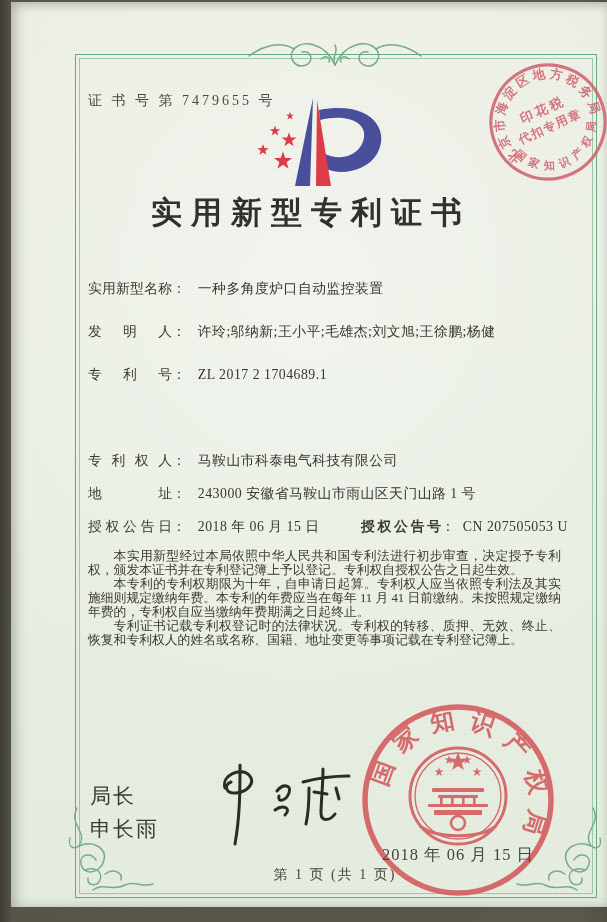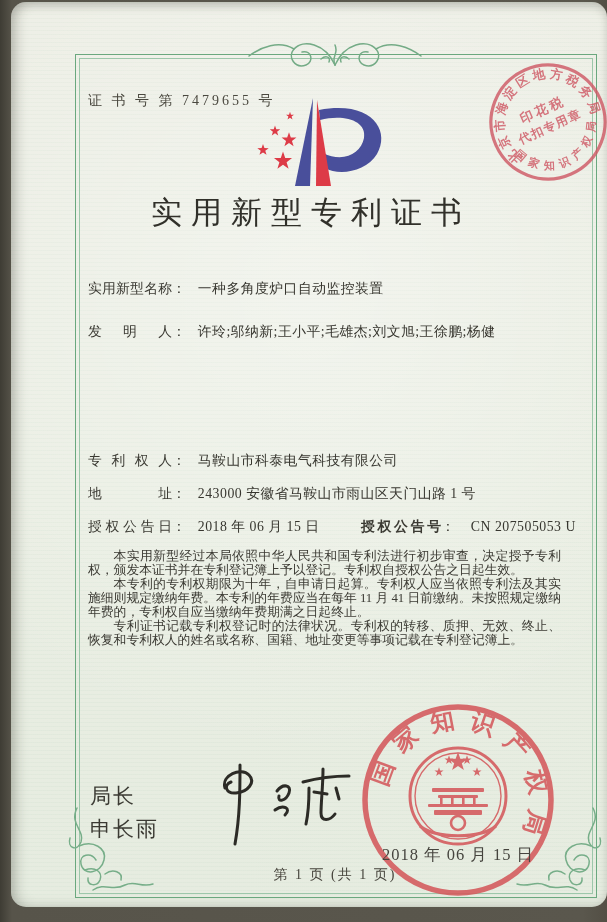--- a/index.html
+++ b/index.html
@@ -13,52 +13,51 @@
     background:linear-gradient(90deg,#3e3c34 0,#57544a 12px,#5a574d 96%,#534f45 100%);
   }
   .paper{
     position:absolute;left:11px;top:2px;width:596px;height:905px;overflow:hidden;
     color:#3b3a33;
     background:
       radial-gradient(120% 80% at 50% 32%, rgba(255,255,255,.38), rgba(255,255,255,0) 65%),
       repeating-linear-gradient(0deg, rgba(120,170,138,.055) 0 1px, rgba(0,0,0,0) 1px 4px),
       linear-gradient(180deg,#edeee5 0%,#eaeee3 55%,#e6ece0 100%);
     box-shadow:inset 6px 0 12px rgba(50,48,40,.22), inset 0 4px 8px rgba(50,48,40,.15);
-    border-radius:15px;
   }
   
   .frame{
     position:absolute;left:64px;top:52px;width:520px;height:842px;
     border:1.6px solid #6aa87e;
   }
   .frame-inner{
     position:absolute;left:3px;top:3px;right:3px;bottom:3px;
     border:1px solid #9cc7aa;
   }
   .ornament{position:absolute;pointer-events:none;}
   
   .certno{
     position:absolute;left:77px;top:90px;
     font-size:14px;letter-spacing:3px;color:#4a483f;white-space:nowrap;
   }
   .logo{position:absolute;left:222px;top:94px;width:165px;height:92px;}
   .title{
     position:absolute;left:44px;top:190px;width:512px;text-align:center;
-    font-size:31px;font-weight:400;letter-spacing:9px;color:#31302a;white-space:nowrap;
+    font-size:31px;font-weight:700;letter-spacing:9px;color:#31302a;white-space:nowrap;
   }
   .row{position:absolute;left:77px;white-space:nowrap;font-size:13.8px;}
   .lab{
     display:inline-block;width:84px;vertical-align:bottom;
     text-align:justify;text-align-last:justify;color:#3b3a33;
   }
   .sep{display:inline-block;}
   .val{margin-left:12px;letter-spacing:.5px;color:#37362f;}
   .row .cell2{position:absolute;left:273px;top:0;}
   .cell2 .lab{width:80px;font-weight:bold;}
-  .cell2 .val{margin-left:16px;}
+  .cell2 .val{margin-left:8px;}
   .bodytext{
     position:absolute;left:77px;top:547px;width:473px;
     font-size:12.8px;line-height:14px;text-align:justify;color:#3b3a33;
   }
   .bodytext p{margin:0;text-indent:2em;}
   .officer{position:absolute;left:79px;font-size:21px;letter-spacing:2px;color:#3b3a33;}
   .sig{position:absolute;left:180px;top:756px;width:175px;height:92px;}
   .seal{position:absolute;left:347px;top:698px;width:200px;height:200px;opacity:.88;z-index:6;}
   .stamp{
     position:absolute;left:462px;top:45px;width:150px;height:150px;
@@ -126,20 +125,23 @@
       </g>
     </svg>
 
     <div class="title">实用新型专利证书</div>
 
     <div class="row" style="top:278px">
       <span class="lab">实用新型名称</span><span class="sep">：</span><span class="val">一种多角度炉口自动监控装置</span>
     </div>
     <div class="row" style="top:321px">
       <span class="lab">发明人</span><span class="sep">：</span><span class="val">许玲;邬纳新;王小平;毛雄杰;刘文旭;王徐鹏;杨健</span>
+    </div>
+    <div class="row" style="top:364px">
+      <span class="lab">专利号</span><span class="sep">：</span><span class="val">ZL 2017 2 1704689.1</span>
     </div>
     <div class="row" style="top:450px">
       <span class="lab">专利权人</span><span class="sep">：</span><span class="val">马鞍山市科泰电气科技有限公司</span>
     </div>
     <div class="row" style="top:483px">
       <span class="lab">地址</span><span class="sep">：</span><span class="val">243000 安徽省马鞍山市雨山区天门山路 1 号</span>
     </div>
     <div class="row" style="top:516px">
       <span class="lab">授权公告日</span><span class="sep">：</span><span class="val">2018 年 06 月 15 日</span>
       <span class="cell2">

